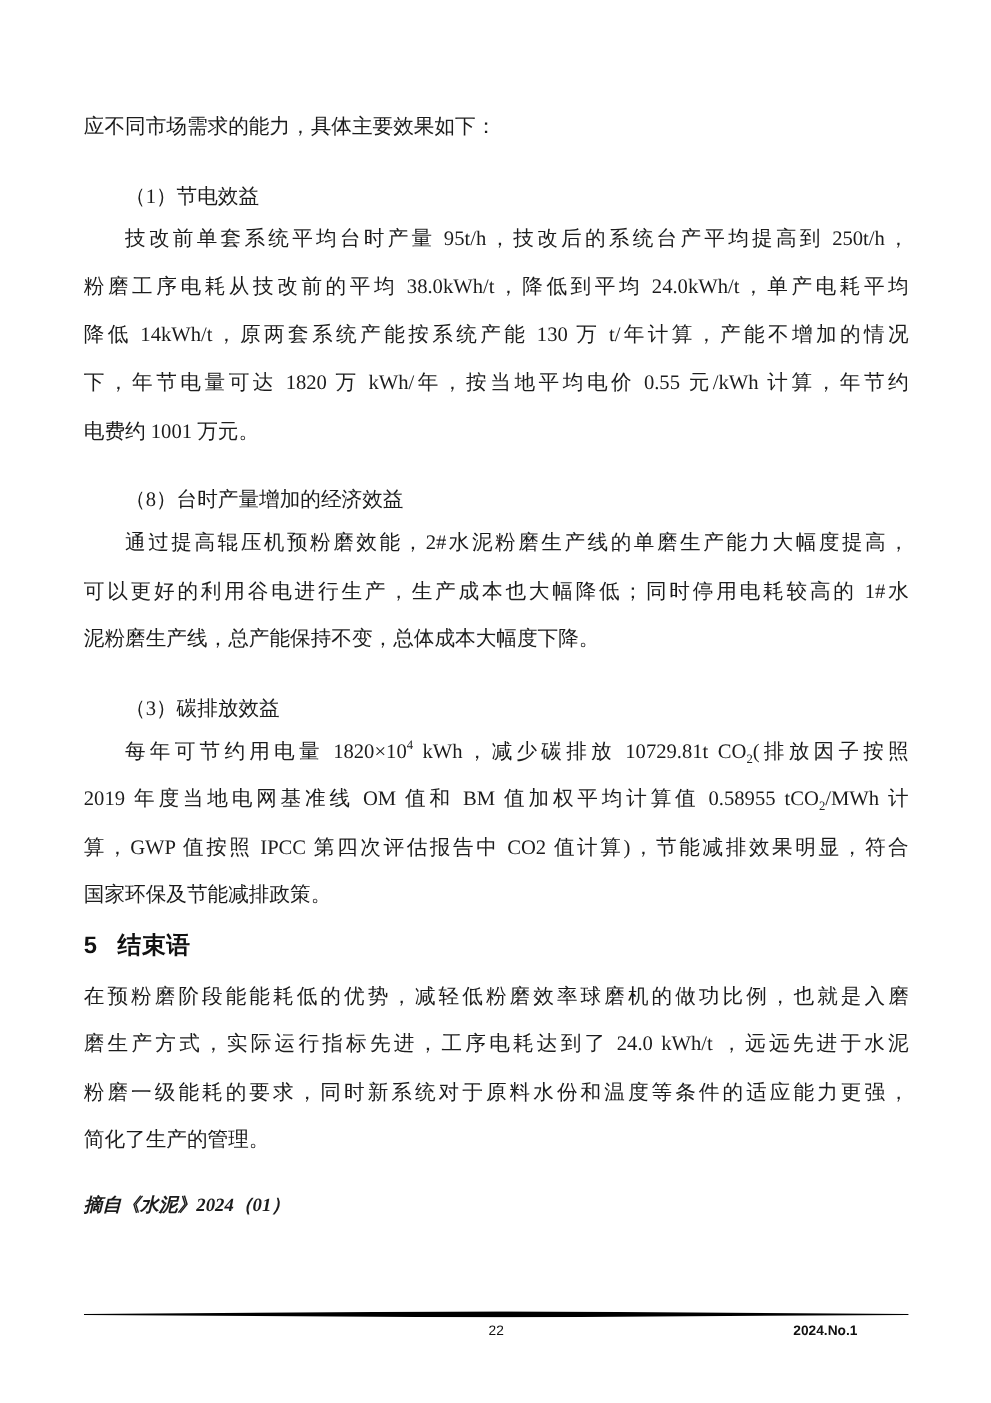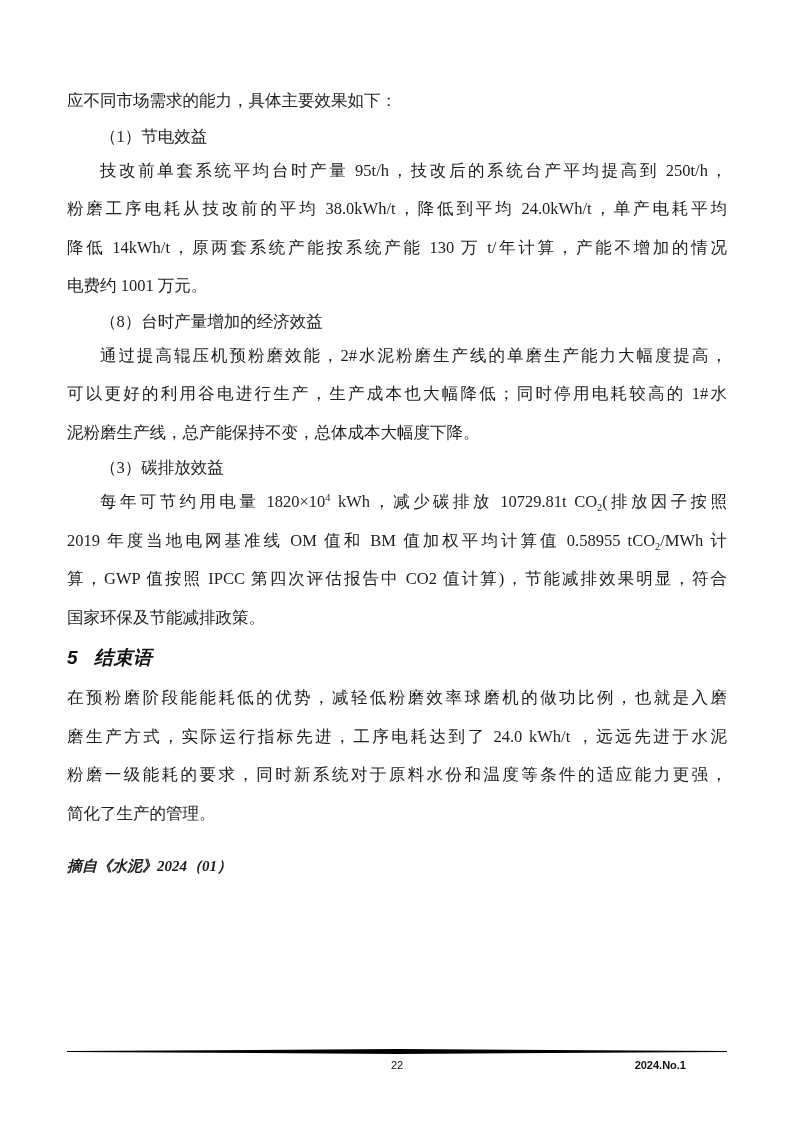--- a/index.html
+++ b/index.html
@@ -35,30 +35,30 @@
     text-align-last:justify;
   }
   .line.last { text-align-last:left; }
   .line.first { text-indent:2em; }
   .continuation .line { text-align:left; text-align-last:left; }
   .list-head .line {
     line-height:31px;
     text-indent:2em;
     text-align:right;
     text-align-last:left;
+    margin-top:20px;
   }
   .heading {
     margin:0;
     font-family:"Liberation Sans","DejaVu Sans",sans-serif;
     font-weight:bold;
     font-size:19px;
     line-height:42px;
     color:#111;
     letter-spacing:0.5px;
-    font-style:italic;
   }
   .h-num { margin-right:16px; }
   .source { margin-top:18px; }
   .source .line {
     font-size:15px;
     line-height:30px;
     font-style:italic;
     font-weight:700;
     text-align:left;
     text-align-last:left;
@@ -102,20 +102,21 @@
       <div class="block continuation">
         <p class="line last"><span>应不同市场需求的能力，具体主要效果如下：</span></p>
       </div>
       <div class="block list-head">
         <p class="line last"><span>（1）节电效益</span></p>
       </div>
       <div class="block body">
         <p class="line first"><span>技改前单套系统平均台时产量 95t/h，技改后的系统台产平均提高到 250t/h，</span></p>
         <p class="line"><span>粉磨工序电耗从技改前的平均 38.0kWh/t，降低到平均 24.0kWh/t，单产电耗平均</span></p>
         <p class="line"><span>降低 14kWh/t，原两套系统产能按系统产能 130 万 t/年计算，产能不增加的情况</span></p>
+        <p class="line"><span>下，年节电量可达 1820 万 kWh/年，按当地平均电价 0.55 元/kWh 计算，年节约</span></p>
         <p class="line last"><span>电费约 1001 万元。</span></p>
       </div>
       <div class="block list-head">
         <p class="line last"><span>（8）台时产量增加的经济效益</span></p>
       </div>
       <div class="block body">
         <p class="line first"><span>通过提高辊压机预粉磨效能，2#水泥粉磨生产线的单磨生产能力大幅度提高，</span></p>
         <p class="line"><span>可以更好的利用谷电进行生产，生产成本也大幅降低；同时停用电耗较高的 1#水</span></p>
         <p class="line last"><span>泥粉磨生产线，总产能保持不变，总体成本大幅度下降。</span></p>
       </div>

